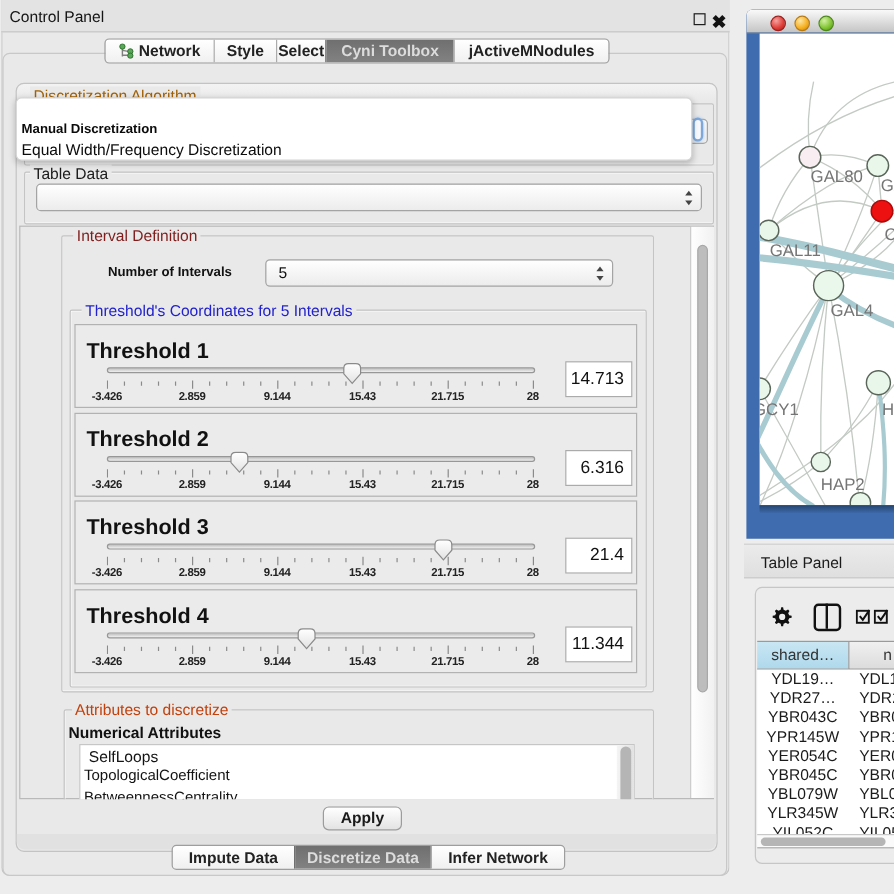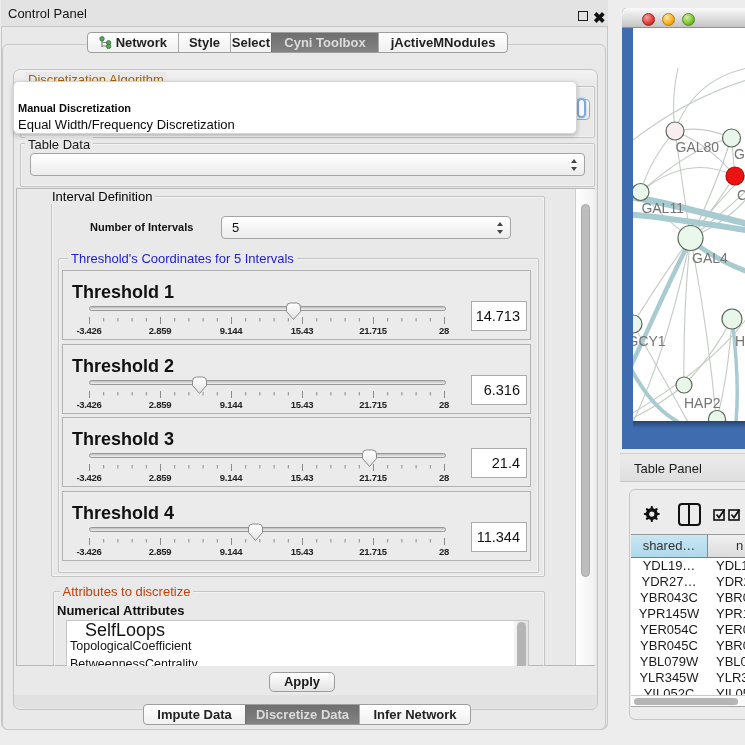--- a/index.html
+++ b/index.html
@@ -97,21 +97,21 @@
 
 <div class="abs group" style="left:20px;top:143px;width:573px;height:42px"></div>
 <div class="abs gtitle" style="left:25px;top:137px;color:#1b1b1b">Table Data</div>
 <div class="abs combo" style="left:30px;top:153px;width:555px;height:23px">
     <span class="arrows"></span>
   </div>
 
 <div class="abs" style="left:16px;top:188px;width:579px;height:478px;border:1px solid #B9B9B9;box-sizing:border-box;overflow:hidden" id="scrollpane">
 
   <div class="abs group" style="left:34px;top:7px;width:492px;height:379px"></div>
-  <div class="abs gtitle" style="left:32px;top:0;color:#000000">Interval Definition</div>
+  <div class="abs gtitle" style="left:44px;top:0;color:#7f1d1d">Interval Definition</div>
   <div class="abs" style="left:73px;top:32px;font-size:11px;font-weight:bold;color:#111">Number of Intervals</div>
   <div class="abs combo" style="left:204px;top:27px;width:290px;height:23px">
       <span class="ct">5</span>
       <span class="arrows"></span>
     </div>
   <div class="abs group" style="left:41px;top:69px;width:479px;height:313px"></div>
   <div class="abs gtitle" style="left:51px;top:62px;color:#2222CC">Threshold's Coordinates for 5 Intervals</div>
 </div>
 
 <div id="thresholds">
@@ -211,21 +211,21 @@
       </svg>
       <div class="vbox">11.344</div>
     </div>
   </div>
 
 <div class="abs" style="left:16px;top:188px;width:579px;height:478px;overflow:hidden;pointer-events:none">
   <div class="abs group" style="left:37px;top:403px;width:490px;height:120px"></div>
   <div class="abs gtitle" style="left:43.5px;top:396px;color:#c2410c">Attributes to discretize</div>
   <div class="abs" style="left:41px;top:415px;font-size:13px;font-weight:bold;color:#111">Numerical Attributes</div>
   <div class="abs" style="left:50px;top:432px;width:463px;height:60px;border:1px solid #C6C6C6;background:#fff;box-sizing:border-box">
-    <div style="font-size:18px;color:#131313;padding-left:18px;height:17.4px;line-height:19px">SelfLoops</div>
+    <div style="font-size:13px;color:#131313;padding-left:7px;height:17.4px;line-height:19px">SelfLoops</div>
     <div style="font-size:12.5px;color:#131313;padding-left:3px;height:17.4px;line-height:17.4px">TopologicalCoefficient</div>
     <div style="font-size:12.5px;color:#131313;padding-left:3px;height:17.4px;line-height:17.4px">BetweennessCentrality</div>
   </div>
   <div class="abs" style="left:498px;top:433px;width:14px;height:58px;background:linear-gradient(90deg,#F4F4F4,#E2E2E2)"></div>
   <div class="abs" style="left:501px;top:434px;width:9px;height:56px;background:#B5B5B5;border-radius:4.5px"></div>
 </div>
 
 <div class="abs" style="left:575px;top:189px;width:20px;height:476px;background:linear-gradient(90deg,#FFFFFF,#F1F1F1);border-left:1px solid #CDCDCD;box-sizing:border-box"></div>
 <div class="abs" style="left:581px;top:204px;width:9px;height:373px;background:#BDBDBD;border:1px solid #A8A8A8;border-radius:5px;box-sizing:border-box"></div>
 

